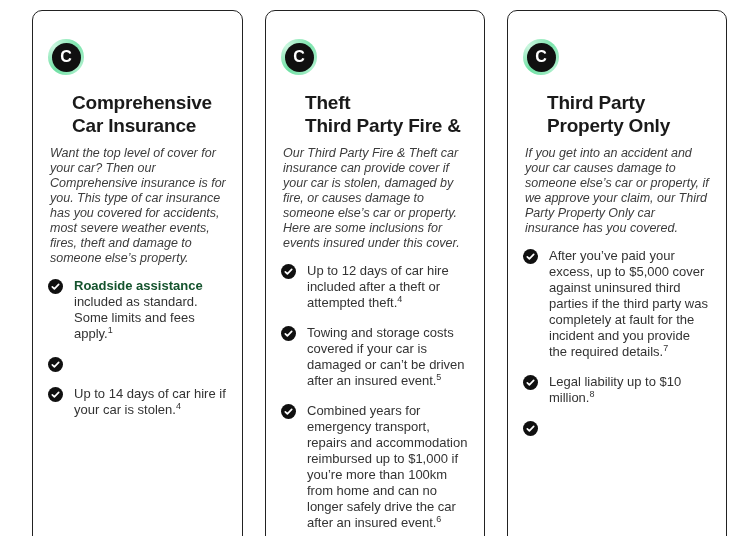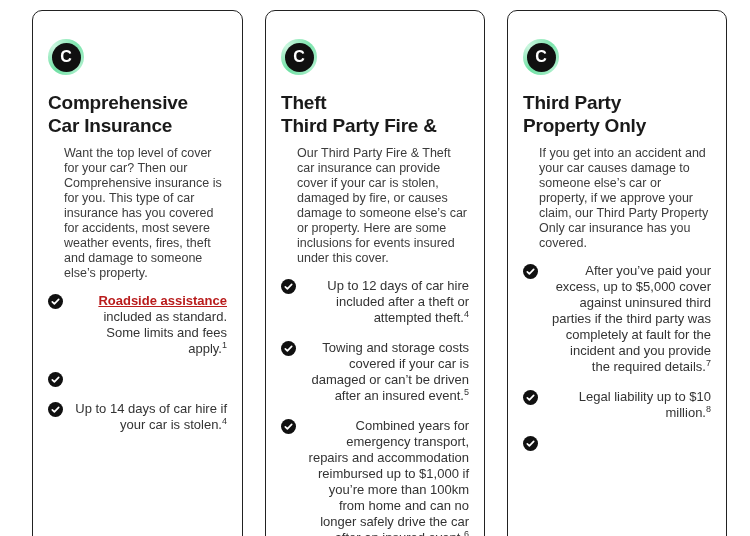--- a/index.html
+++ b/index.html
@@ -51,53 +51,52 @@
     font-weight: bold;
   }
   .plan-title {
     margin: 17px 0 0 0;
     font-size: 19px;
     line-height: 22.5px;
     font-weight: bold;
     color: #1a1a1a;
     letter-spacing: -0.2px;
   }
-  .title-line { display: block; }
+  .title-line { display: block; margin-left: 24px; }
   .plan-desc {
-    margin: 9px 0 0 16px;
+    margin: 9px 0 0 2px;
     font-size: 12.5px;
     line-height: 15px;
     color: #3c3c3c;
+    font-style: italic;
   }
   .bullets {
     list-style: none;
     margin: 12px 0 0 0;
     padding: 0;
     display: flex;
     flex-direction: column;
     gap: 14px;
-    text-align: right;
   }
   .bullet {
     display: flex;
     gap: 11px;
     font-size: 13px;
     line-height: 16px;
     color: #333333;
   }
   .check-icon {
     flex: 0 0 15px;
     width: 15px;
     height: 15px;
     margin-top: 1px;
   }
   .bullet .lead {
     font-weight: bold;
-    text-decoration: underline;
-    color: #b91c1c;
+    color: #14532d;
   }
   .bullet sup {
     font-size: 9px;
     line-height: 0;
   }
 </style>
 </head>
 <body>
 
 <main class="plans-row">

